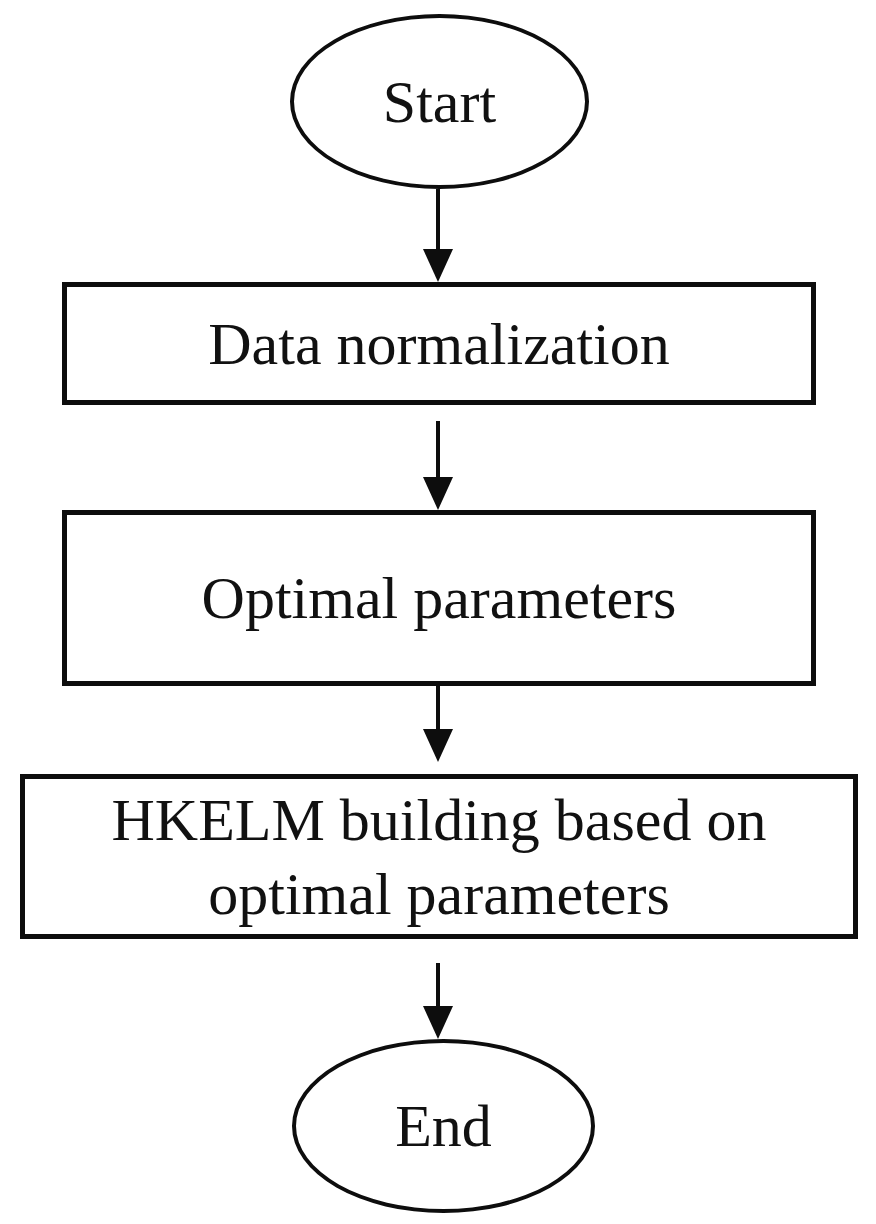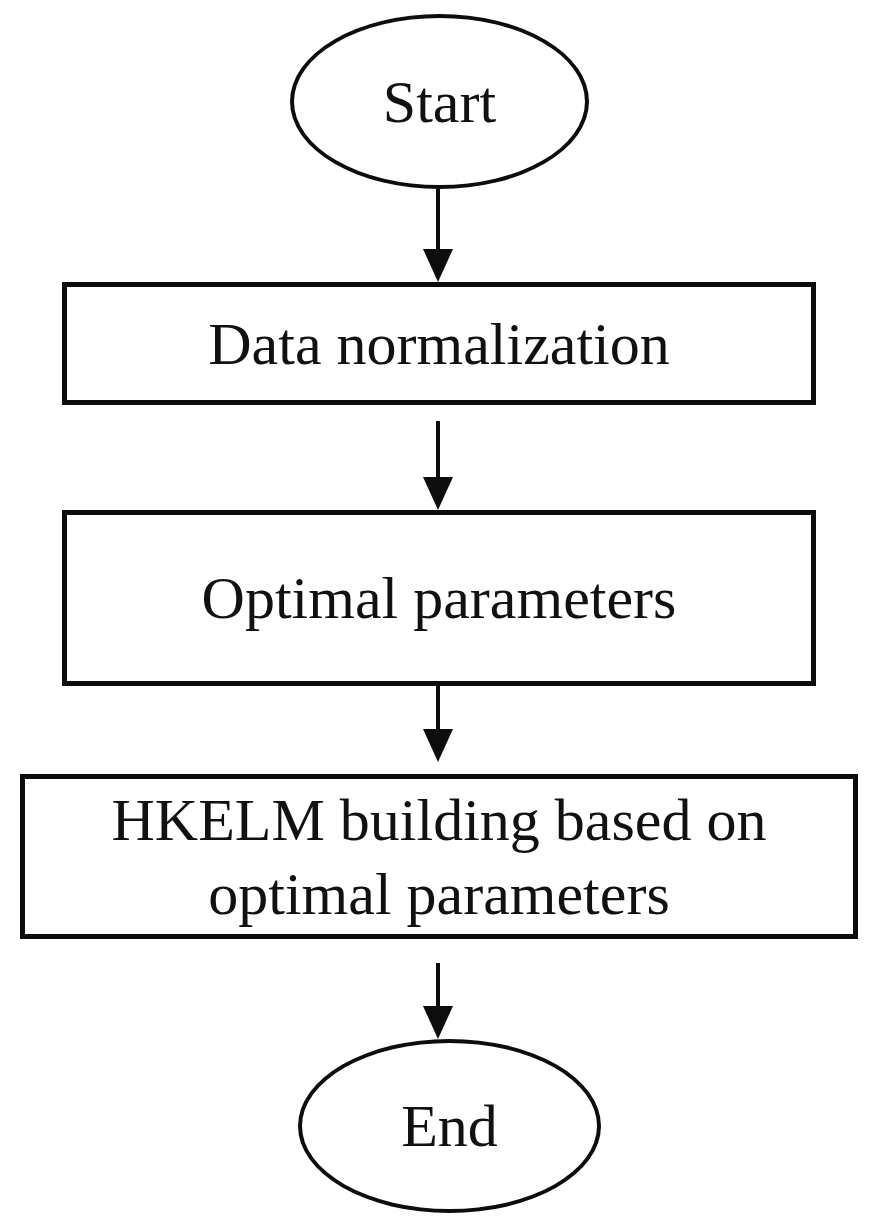--- a/index.html
+++ b/index.html
@@ -50,21 +50,21 @@
     border-left: 15px solid transparent;
     border-right: 15px solid transparent;
     border-top: 33px solid var(--stroke);
   }
 
   
   #node-start { left: 290px; top: 14px;  width: 299px; height: 175px; }
   #node-normalize { left: 62px; top: 282px; width: 754px; height: 123px; }
   #node-idbo { left: 62px; top: 510px; width: 754px; height: 176px; }
   #node-hkelm { left: 20px; top: 774px; width: 838px; height: 165px; }
-  #node-end { left: 298px; top: 1039px; width: 303px; height: 174px; font-family: Liberation Serif, serif; }
+  #node-end { left: 292px; top: 1039px; width: 303px; height: 174px; font-family: Liberation Serif, serif; }
 
   
   #edge1-line { left: 436px; top: 189px; height: 62px; }
   #edge1-head { left: 423px; top: 249px; }
   #edge2-line { left: 436px; top: 421px; height: 58px; }
   #edge2-head { left: 423px; top: 477px; }
   #edge3-line { left: 436px; top: 686px; height: 45px; }
   #edge3-head { left: 423px; top: 729px; }
   #edge4-line { left: 436px; top: 963px; height: 45px; }
   #edge4-head { left: 423px; top: 1006px; }

